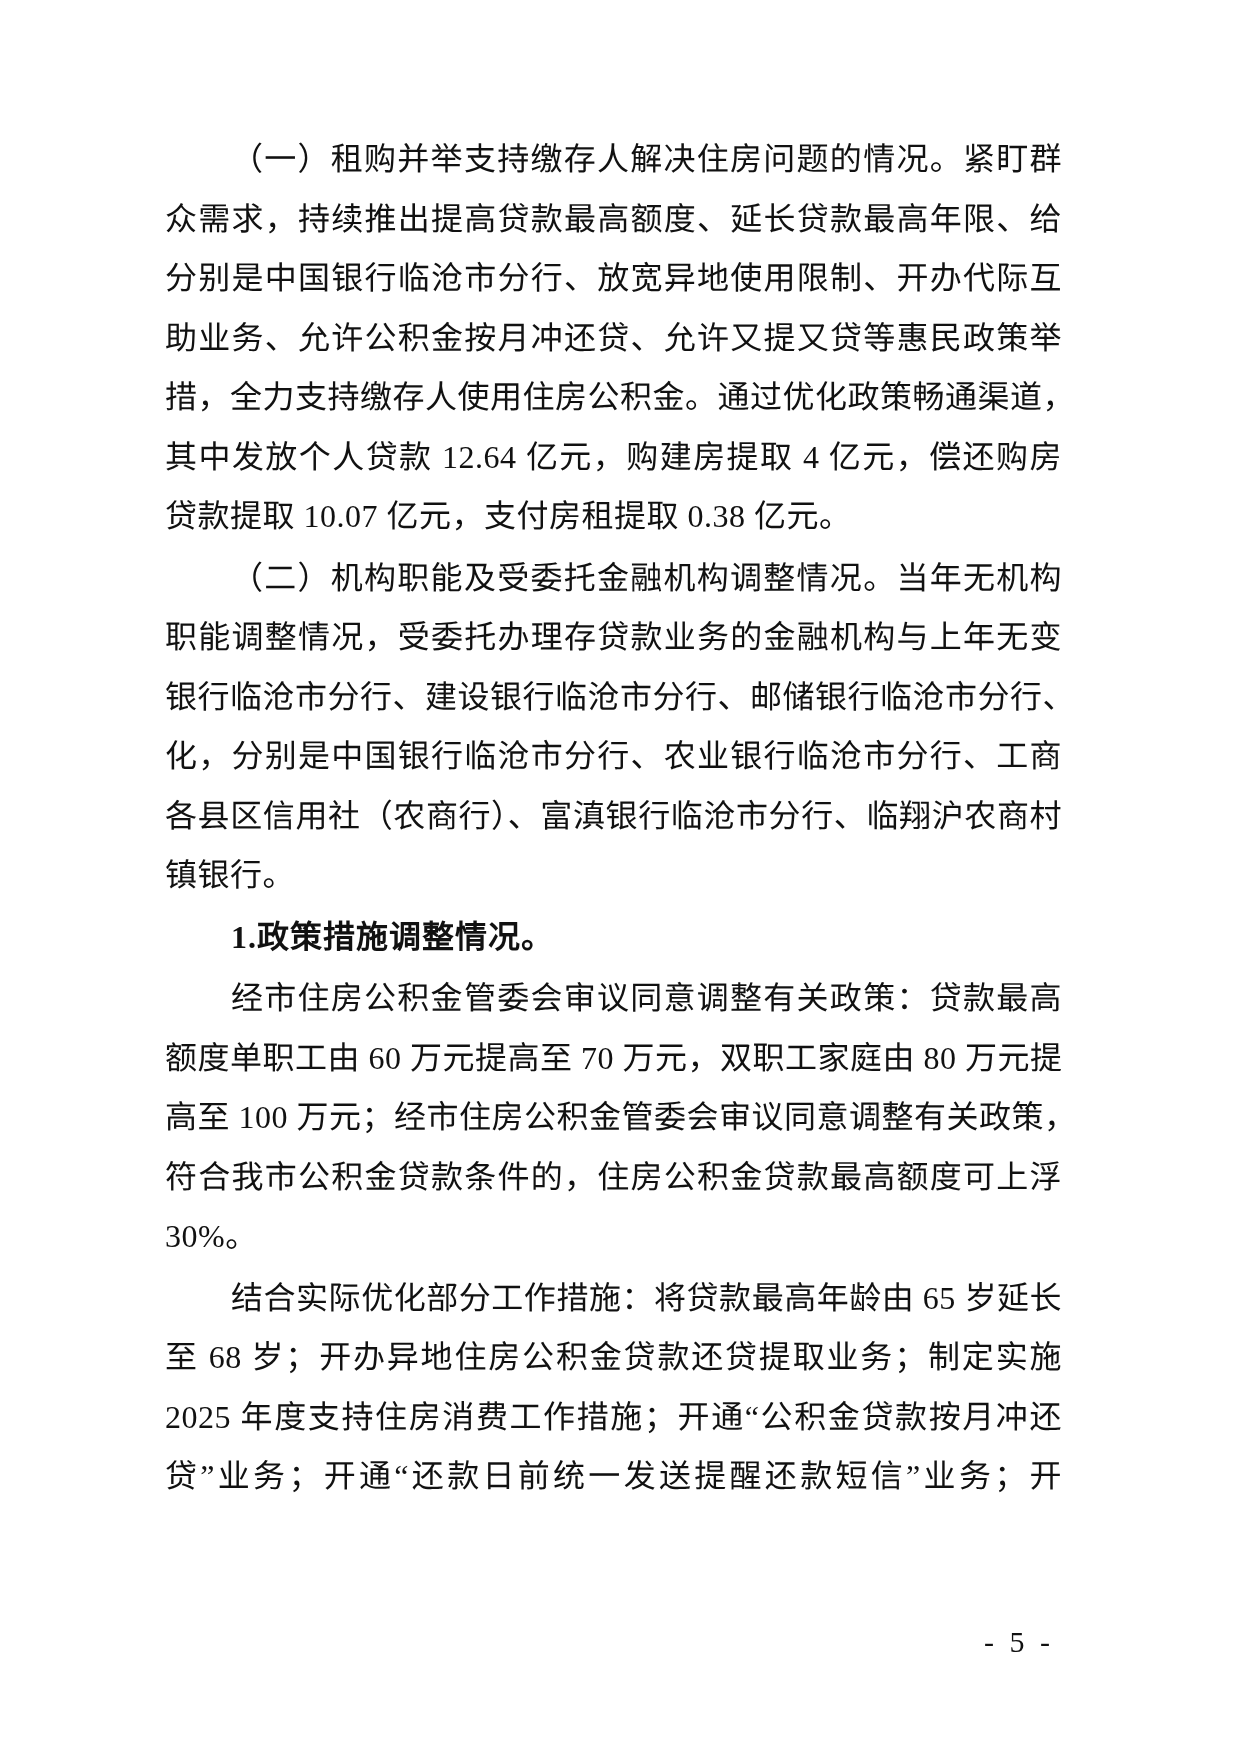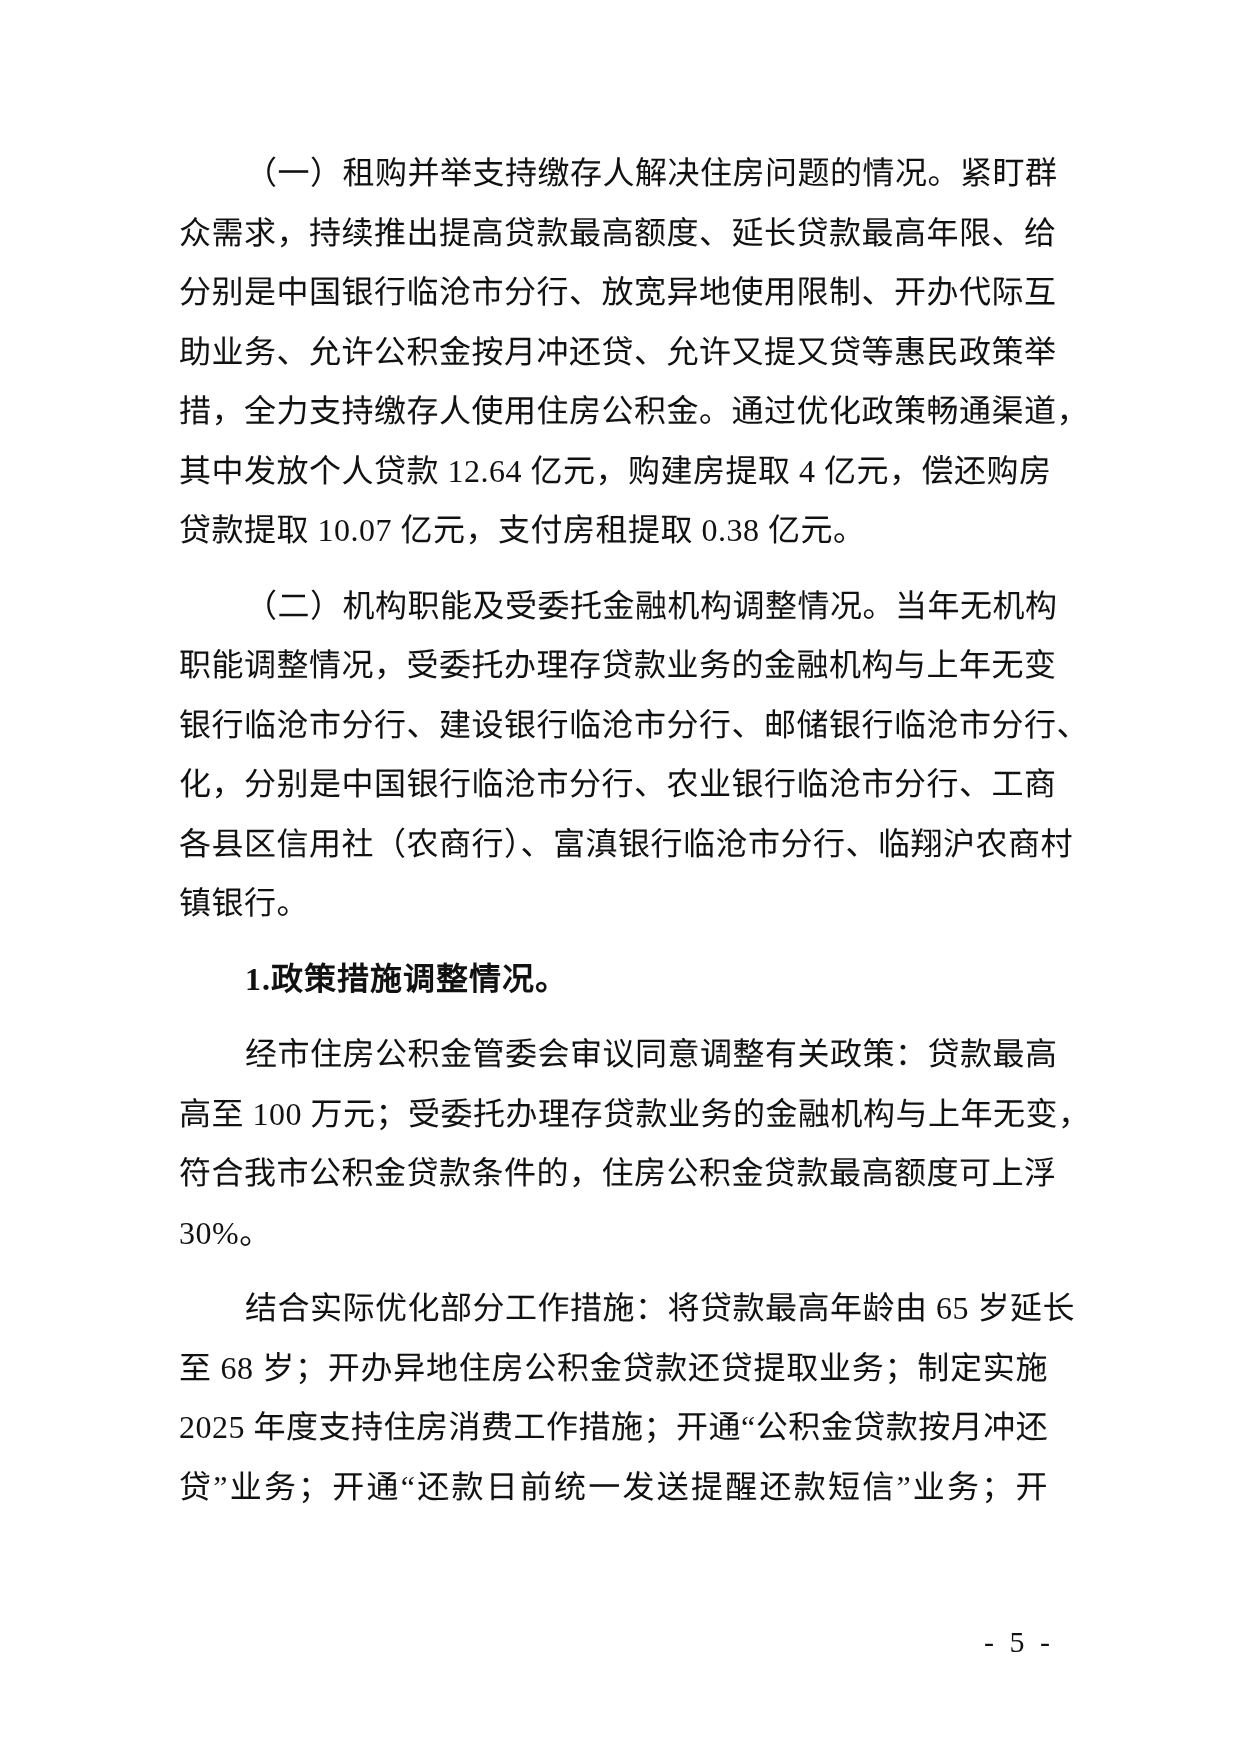--- a/index.html
+++ b/index.html
@@ -16,21 +16,21 @@
     position: absolute;
     inset: 0;
     background: #ffffff;
   }
   .content {
     position: absolute;
     left: 163px;
     top: 128px;
     width: 901px;
   }
-  .para { margin: 16px; padding: 0; font-family: Liberation Serif, serif; }
+  .para { margin: 2px; padding: 0; font-family: Liberation Serif, serif; }
   .ln {
     font-size: 32px;
     line-height: 59.5px;
     height: 59.5px;
     letter-spacing: 0.5px;
     white-space: nowrap;
     text-align: justify;
     text-align-last: justify;
     text-justify: inter-character;
     overflow: visible;
@@ -78,21 +78,22 @@
       <div class="ln end">镇银行。</div>
     </div>
 
 
     <div class="para">
       <div class="ln first end bold">1.政策措施调整情况。</div>
     </div>
 
     <div class="para">
       <div class="ln first">经市住房公积金管委会审议同意调整有关政策：贷款最高</div>
-      <div class="ln">高至 100 万元；受委托办理存贷款业务的金融机构与上年无变，</div>
+      <div class="ln">额度单职工由 60 万元提高至 70 万元，双职工家庭由 80 万元提</div>
+      <div class="ln">高至 100 万元；经市住房公积金管委会审议同意调整有关政策，</div>
       <div class="ln">符合我市公积金贷款条件的，住房公积金贷款最高额度可上浮</div>
       <div class="ln end">30%。</div>
     </div>
 
     <div class="para">
       <div class="ln first">结合实际优化部分工作措施：将贷款最高年龄由 65 岁延长</div>
       <div class="ln">至 68 岁；开办异地住房公积金贷款还贷提取业务；制定实施</div>
       <div class="ln">2025 年度支持住房消费工作措施；开通“公积金贷款按月冲还</div>
       <div class="ln">贷”业务；开通“还款日前统一发送提醒还款短信”业务；开</div>
     </div>

